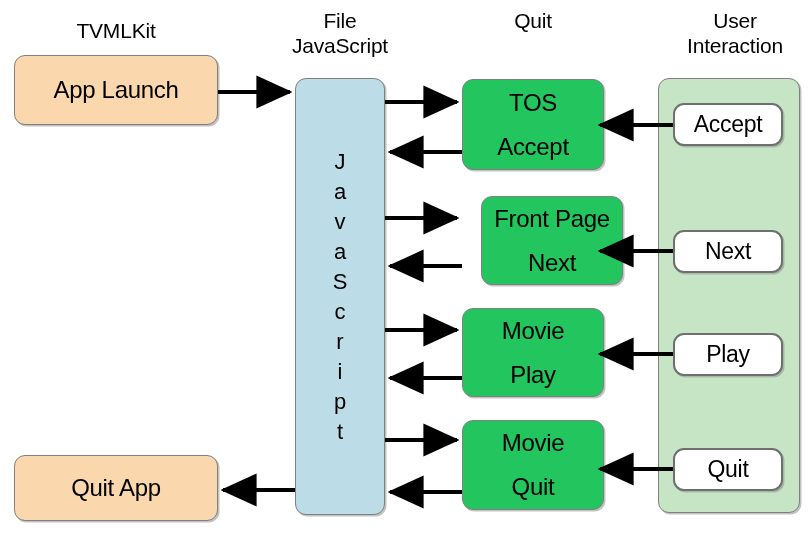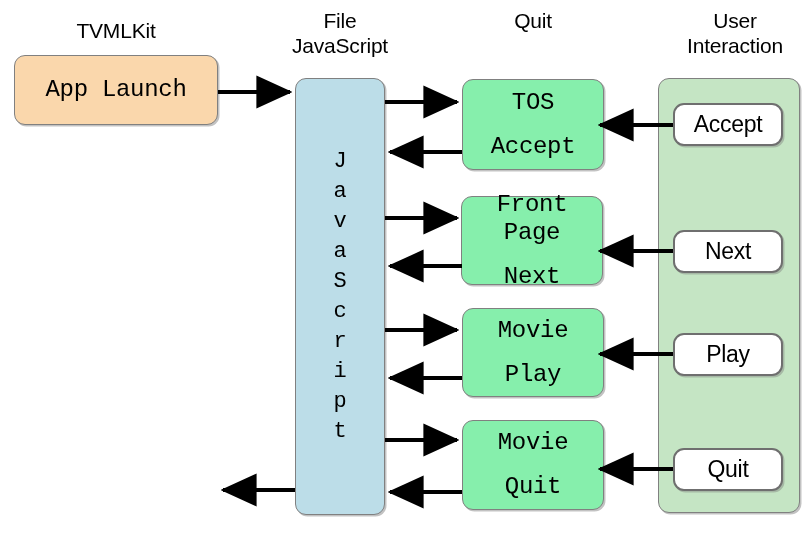--- a/index.html
+++ b/index.html
@@ -17,26 +17,25 @@
     letter-spacing:-0.2px;
   }
 
   
   .node{
     position:absolute;box-sizing:border-box;
     border:1.5px solid #808080;border-radius:11px;
     display:flex;flex-direction:column;align-items:center;
     justify-content:center;color:#000;
     box-shadow:1.5px 1.5px 0 rgba(120,120,120,0.45);
-    font-family:Liberation Mono, monospace;
   }
   .node .ln{font-size:24px;line-height:28px;letter-spacing:-0.3px;}
 
   .orange{background:#fad7ac;}
-  .salmon{background:#86efac;}
+  .salmon{background:#22c55e;}
   .bluecol{background:#bcdde8;}
 
   
   .salmon .ln:first-child{margin-bottom:16px;}
 
   
   #js-col{
     left:295px;top:78px;width:90px;height:437px;
     align-items:center;justify-content:center;
   }
@@ -85,20 +84,23 @@
 
   <div class="col-head" style="left:635px;top:8px;width:200px;">
     <div>User</div>
     <div>Interaction</div>
   </div>
 
   <div class="node orange" style="left:14px;top:55px;width:204px;height:70px;">
     <div class="ln">App Launch</div>
   </div>
 
+  <div class="node orange" style="left:14px;top:455px;width:204px;height:66px;">
+    <div class="ln">Quit App</div>
+  </div>
 
   <div class="node bluecol" id="js-col">
     <div id="js-letters">
       <span>J</span>
       <span>a</span>
       <span>v</span>
       <span>a</span>
       <span>S</span>
       <span>c</span>
       <span>r</span>
@@ -106,21 +108,21 @@
       <span>p</span>
       <span>t</span>
     </div>
   </div>
 
   <div class="node salmon" style="left:462px;top:79px;width:142px;height:91px;">
     <div class="ln">TOS</div>
     <div class="ln">Accept</div>
   </div>
 
-  <div class="node salmon" style="left:461px;top:196px;width:142px;height:89px;text-align:center;">
+  <div class="node salmon" style="left:481px;top:196px;width:142px;height:89px;text-align:center;">
     <div class="ln">Front Page</div>
     <div class="ln">Next</div>
   </div>
 
   <div class="node salmon" style="left:462px;top:308px;width:142px;height:89px;">
     <div class="ln">Movie</div>
     <div class="ln">Play</div>
   </div>
 
   <div class="node salmon" style="left:462px;top:420px;width:142px;height:90px;">

